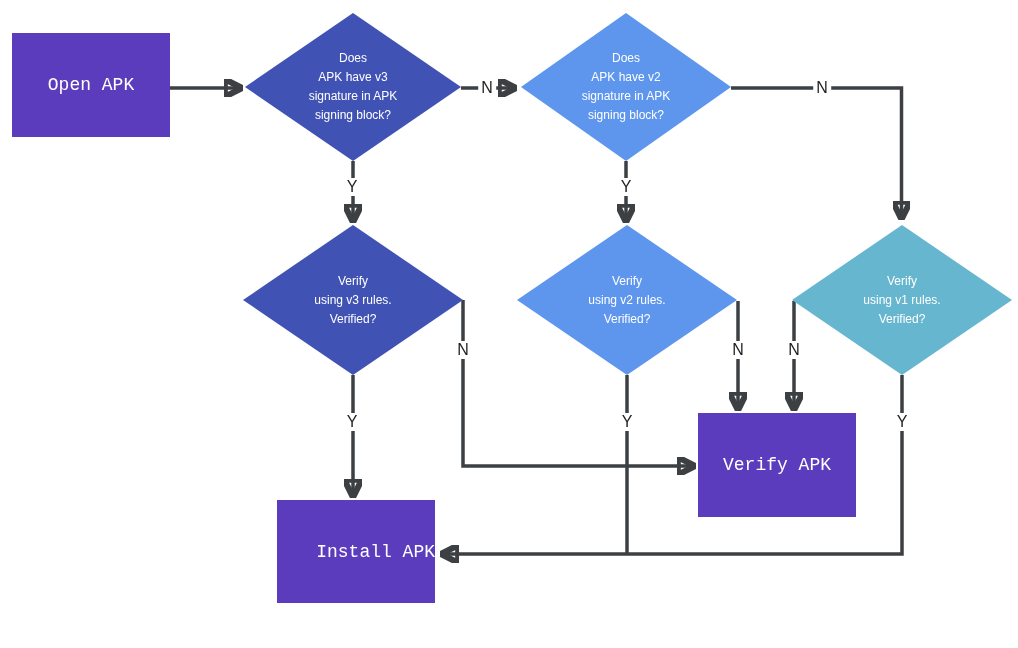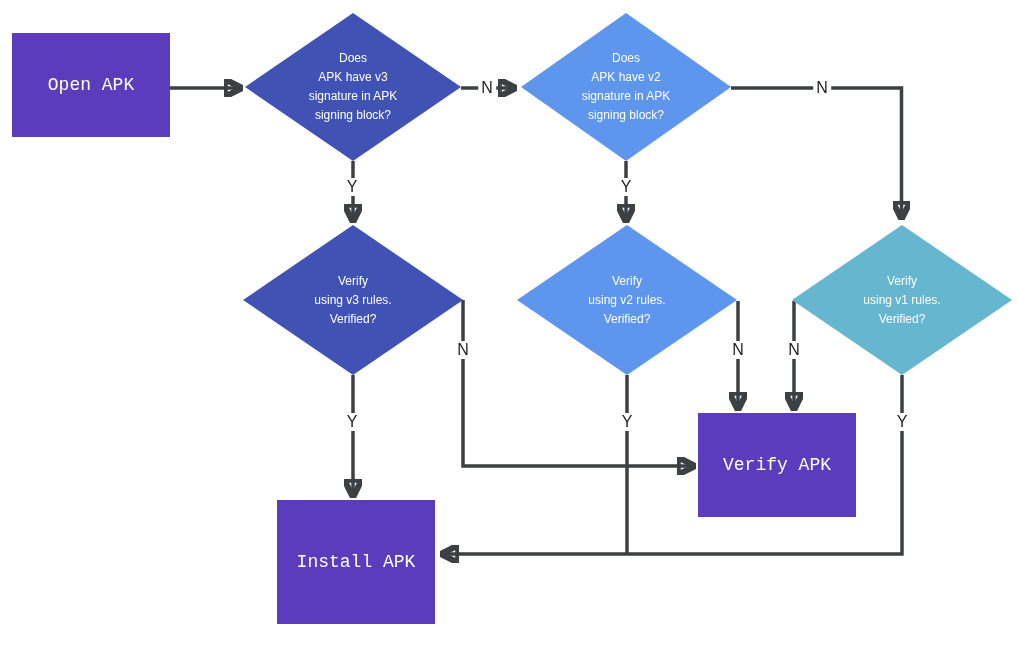--- a/index.html
+++ b/index.html
@@ -52,21 +52,21 @@
   .c-blue   { background: #5E96EE; }
   .c-teal   { background: #66B6D0; }
 
   #n-open    { left: 12px;  top: 33px;  width: 158px; height: 104px; }
   #n-qv3     { left: 245px; top: 13px;  width: 216px; height: 148px; }
   #n-qv2     { left: 521px; top: 13px;  width: 210px; height: 148px; }
   #n-vv3     { left: 243px; top: 225px; width: 220px; height: 150px; }
   #n-vv2     { left: 517px; top: 225px; width: 220px; height: 150px; }
   #n-vv1     { left: 792px; top: 225px; width: 220px; height: 150px; }
   #n-reject  { left: 698px; top: 413px; width: 158px; height: 104px; }
-  #n-install { left: 277px; top: 500px; width: 158px; height: 124px; }
+  #n-install { left: 277px; top: 500px; width: 158px; height: 103px; justify-content: flex-end; }
 
   .edge-label {
     position: absolute;
     transform: translate(-50%, -50%);
     background: #ffffff;
     padding: 0 3px;
     font-size: 16px;
     color: #1F1F1F;
   }
   #l-q3-n { left: 487px; top: 88px;  }

